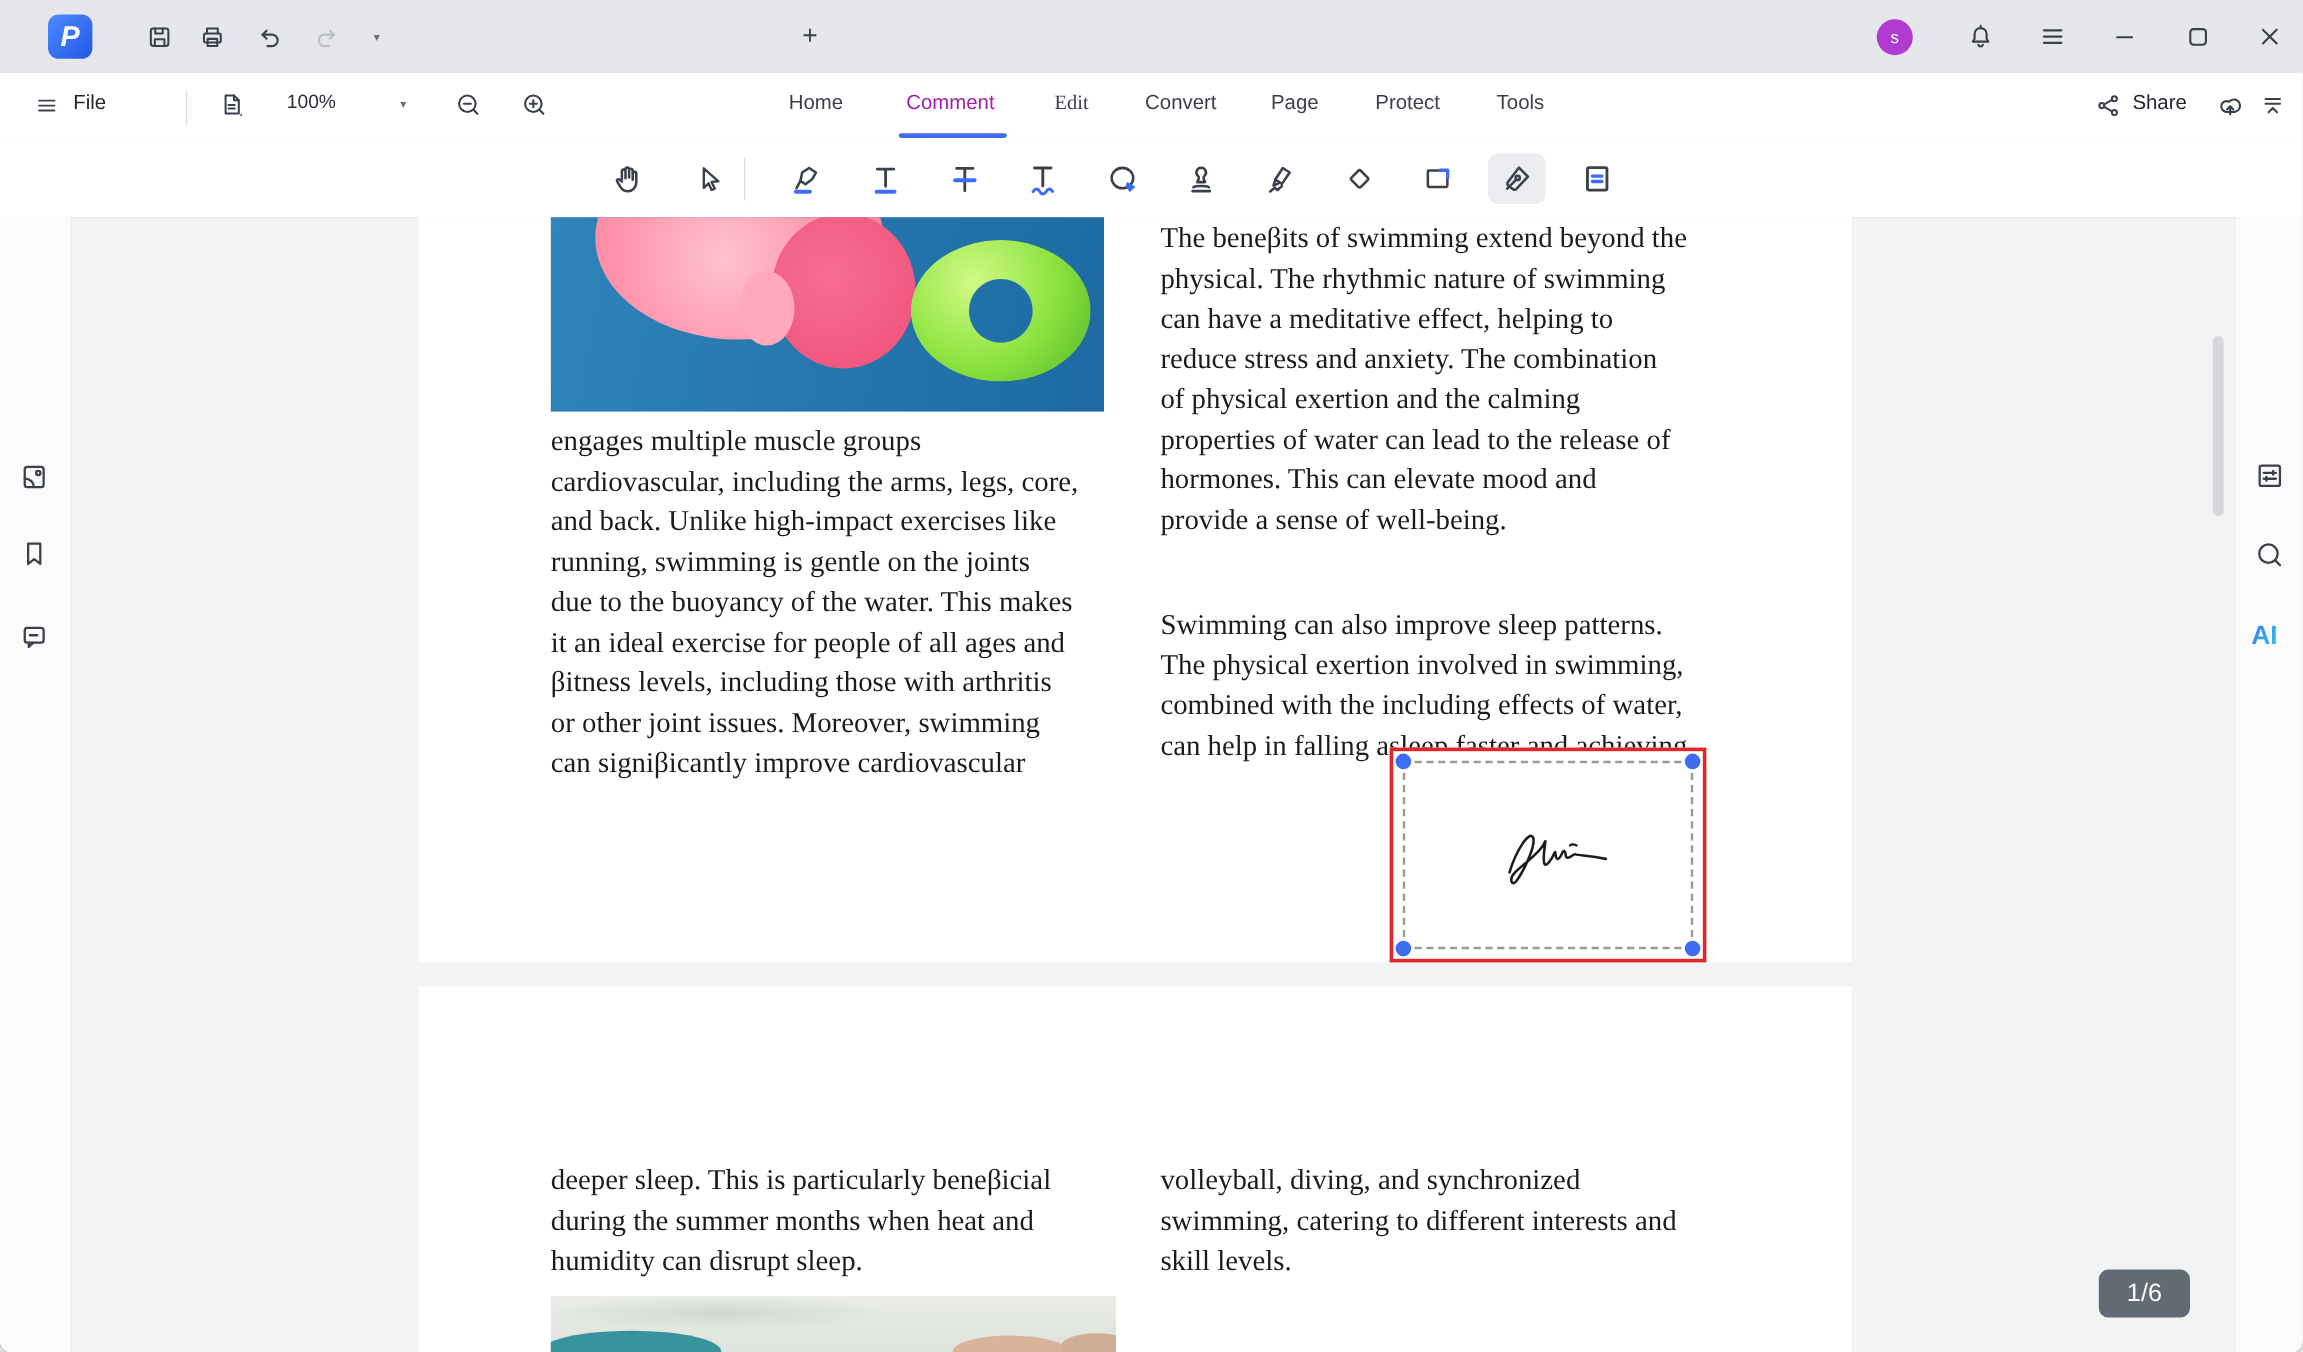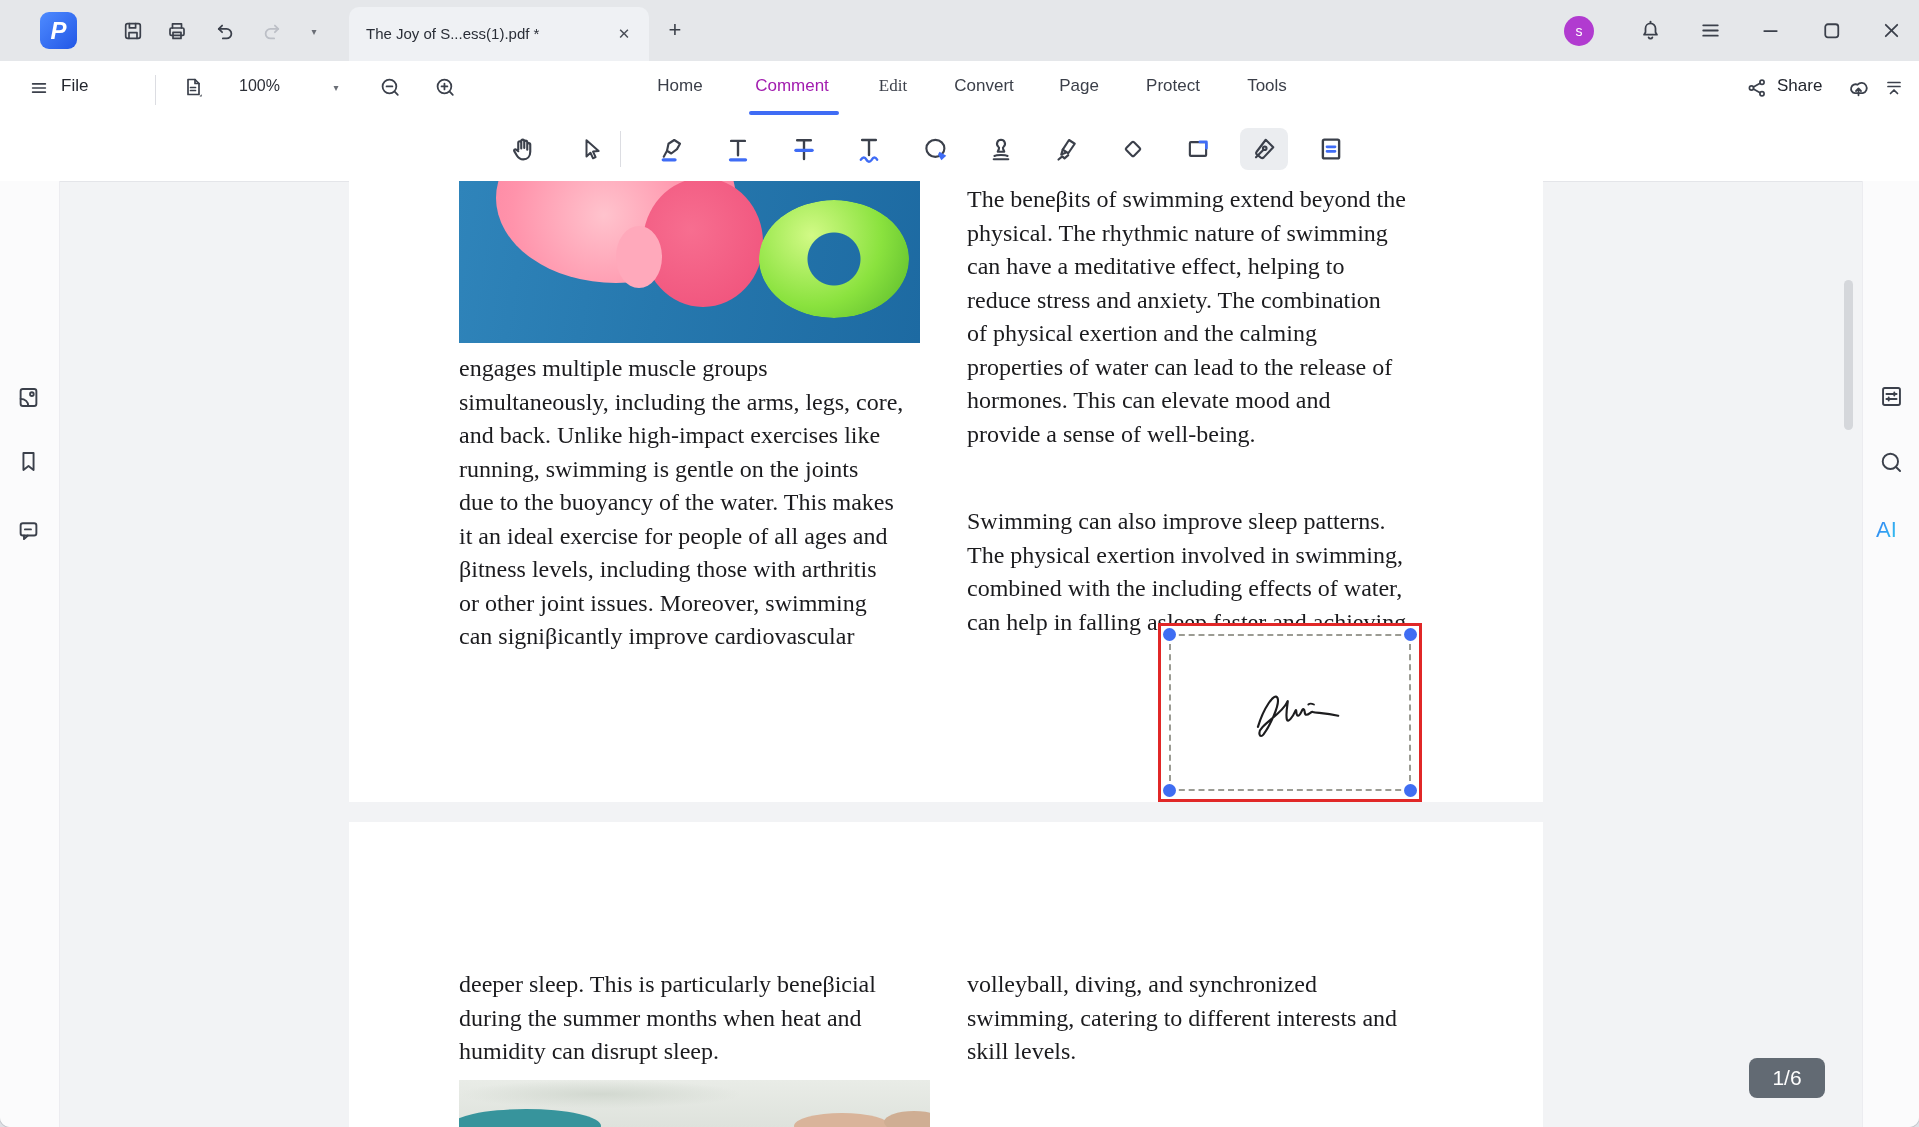--- a/index.html
+++ b/index.html
@@ -41,21 +41,21 @@
   
   .tools{position:absolute;left:0;top:118px;width:1919px;height:63px;background:#fff;border-bottom:1px solid #e4e5e9;}
   .tb{position:absolute;top:11px;width:40px;height:40px;display:flex;align-items:center;justify-content:center;}
   .tb.selected{width:48px;height:42px;background:#ebedf0;border-radius:8px;top:10px;}
   .tools .vdiv{position:absolute;left:620px;top:13px;width:1px;height:36px;background:#dcdde2;}
 
   
   .lsb{position:absolute;left:0;top:181px;width:59px;height:946px;background:#fbfbfc;border-right:1px solid #ececf0;}
   .rsb{position:absolute;left:1862px;top:181px;width:57px;height:946px;background:#fbfbfc;border-left:1px solid #ececf0;}
   .sbicon{position:absolute;left:15px;width:27px;height:27px;}
-  .ai-label{position:absolute;left:13px;top:336px;font-size:22px;font-weight:normal;
+  .ai-label{position:absolute;left:13px;top:336px;font-size:22px;font-weight:bold;
             background:linear-gradient(120deg,#2f7bf5,#35c7ee);-webkit-background-clip:text;background-clip:text;color:transparent;}
   .scroll-thumb{position:absolute;left:1844px;top:280px;width:9px;height:150px;border-radius:5px;background:#d5d7db;}
 
   
   .page{position:absolute;left:349px;width:1194px;background:#fff;}
   .serif{font-family:"Liberation Serif",serif;font-size:24px;line-height:33.5px;color:#1b1b1e;}
   .line{white-space:nowrap;}
   .col{position:absolute;}
 
   
@@ -129,24 +129,20 @@
       </svg>
     </div>
     <div class="tbtn" style="left:258px;">
       <svg class="ic" width="25" height="25" viewBox="0 0 24 24" style="stroke:#bcbfc6;">
         <path d="M17.5 9.5H10a4.6 4.6 0 100 9.2h3.6"></path>
           <path d="M14.3 6.3l3.2 3.2-3.2 3.2"></path>
       </svg>
     </div>
     <div class="tbtn caret" style="left:300px;">▾</div>
 
-    <div class="doc-tab">
-      <span class="title">The Joy of S...ess(1).pdf *</span>
-      <span class="close">✕</span>
-    </div>
     <div class="plus">+</div>
 
     <div class="avatar">s</div>
     <div class="tbtn" style="left:1636px;top:16px;">
       <svg class="ic" width="25" height="25" viewBox="0 0 24 24">
         <path d="M12 5.2a4.8 4.8 0 00-4.8 4.8v3.7L5.8 16h12.4L16.8 13.7V10A4.8 4.8 0 0012 5.2z"></path>
         <path d="M10.2 18.6a1.9 1.9 0 003.6 0"></path>
           <path d="M12 3.4v1.1"></path>
       </svg>
     </div>
@@ -367,21 +363,21 @@
 
   <div class="photo1">
     <div class="flamingo-body"></div>
     <div class="flamingo-wing"></div>
     <div class="flamingo-tail"></div>
     <div class="green-ring"></div>
   </div>
 
   <div class="col serif" style="left:459px;top:352px;">
     <div class="line">engages multiple muscle groups</div>
-    <div class="line">simultaneously, including the arms, legs, core,</div>
+    <div class="line">cardiovascular, including the arms, legs, core,</div>
     <div class="line">and back. Unlike high-impact exercises like</div>
     <div class="line">running, swimming is gentle on the joints</div>
     <div class="line">due to the buoyancy of the water. This makes</div>
     <div class="line">it an ideal exercise for people of all ages and</div>
     <div class="line">βitness levels, including those with arthritis</div>
     <div class="line">or other joint issues. Moreover, swimming</div>
     <div class="line">can signiβicantly improve cardiovascular</div>
   </div>
 
   <div class="col serif" style="left:967px;top:183px;">

